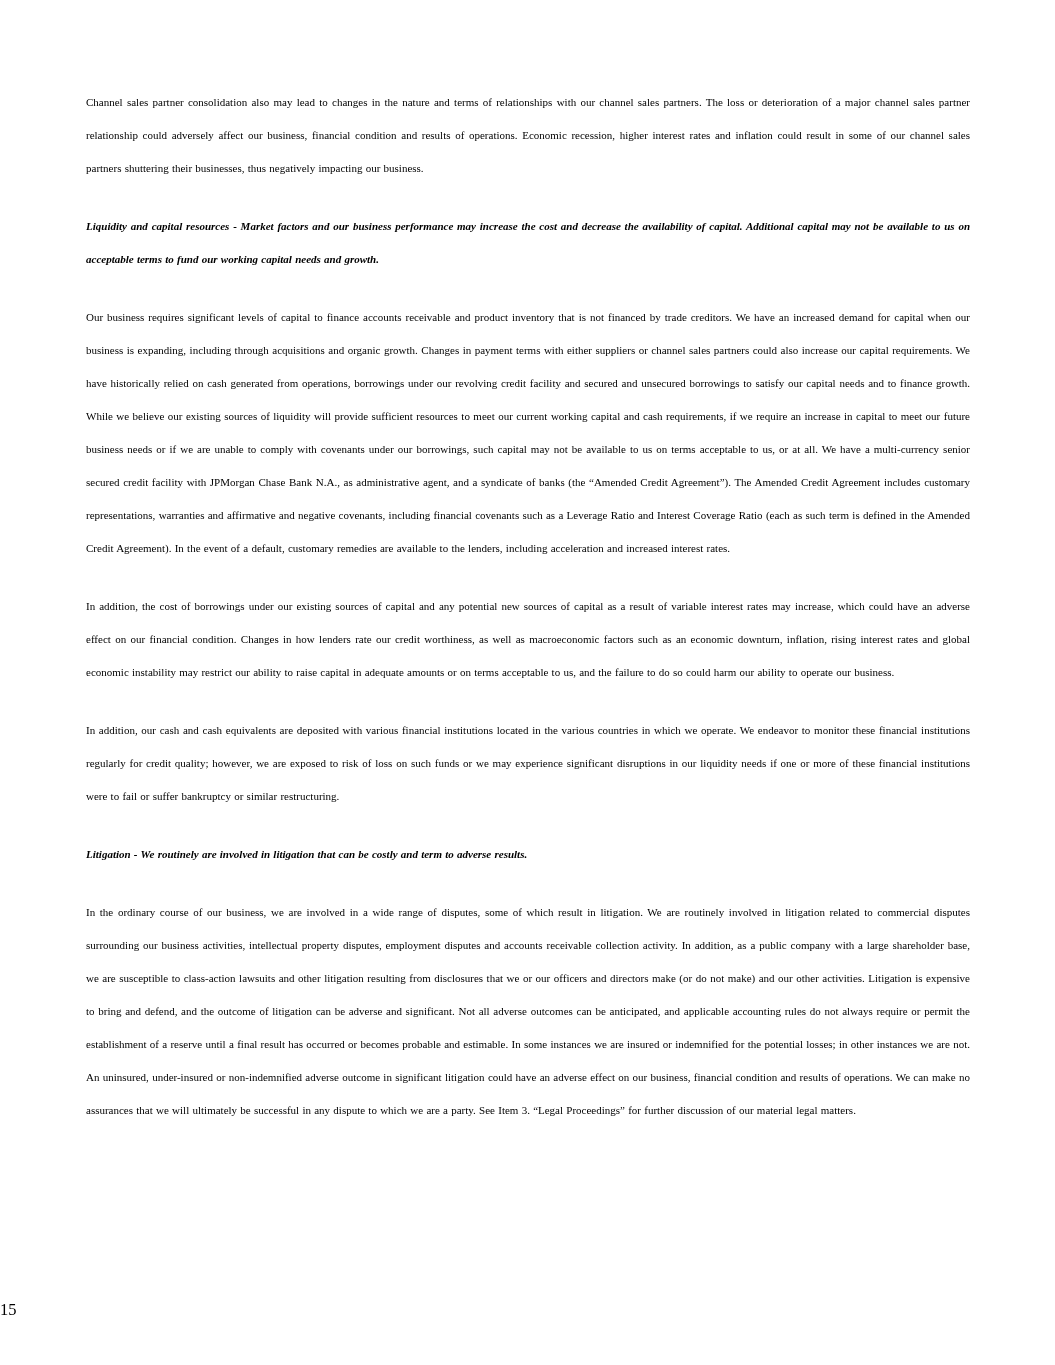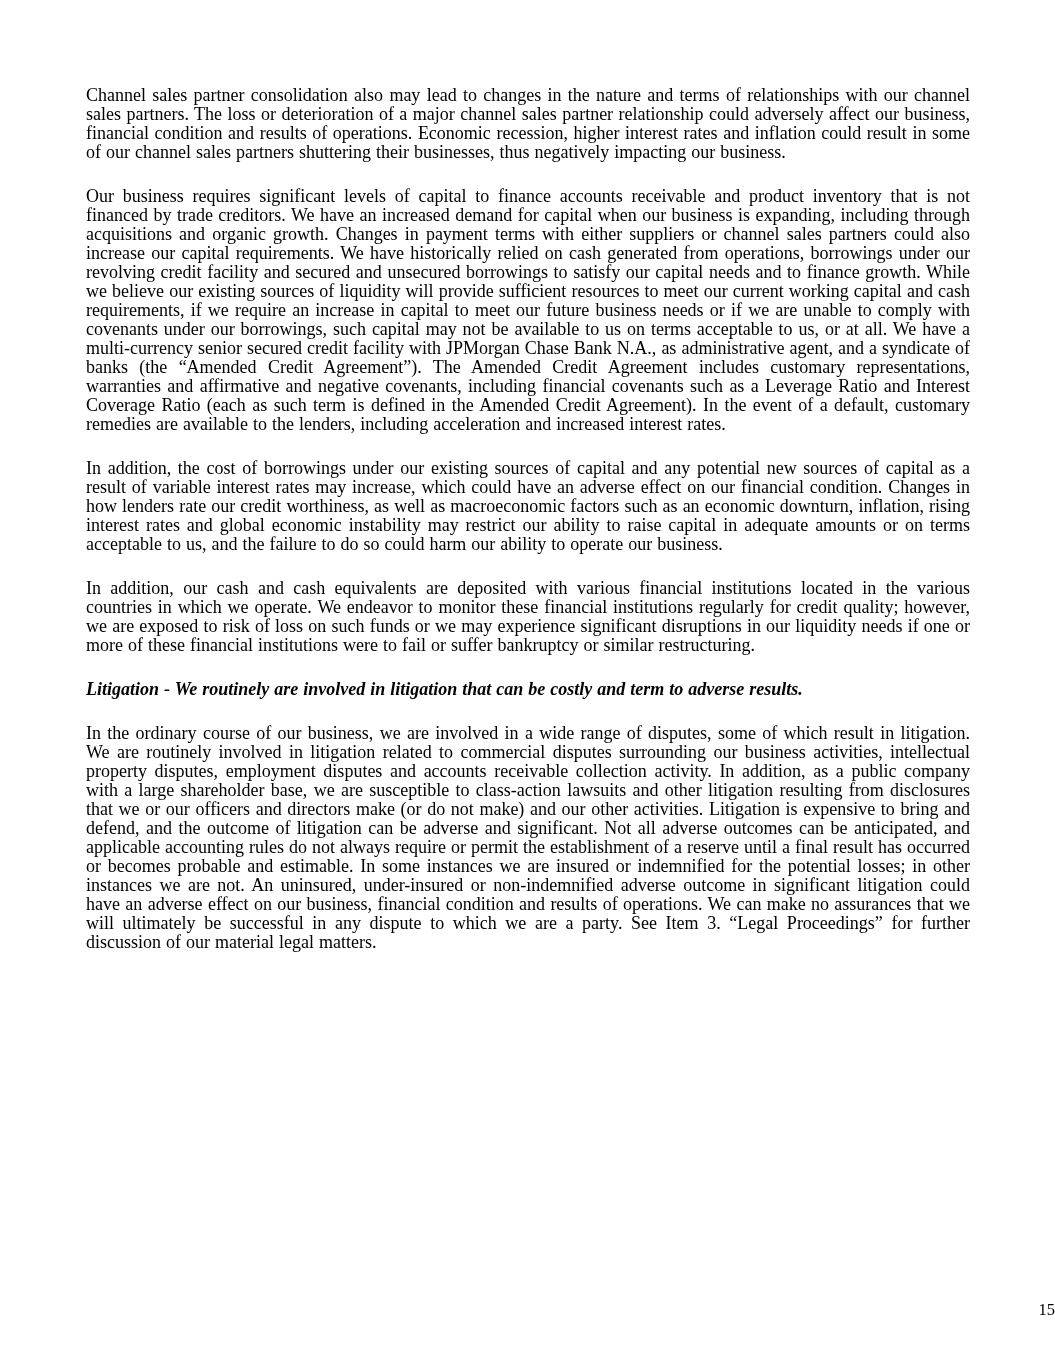--- a/index.html
+++ b/index.html
@@ -16,49 +16,50 @@
       font-family: "Liberation Serif", serif;
       overflow: hidden;
     }
     .content {
       position: absolute;
       left: 86px;
       top: 86px;
       width: 884px;
     }
     .para {
-      font-size: 18px;
-      line-height: 19px;
+      font-size: 11px;
+      line-height: 33px;
       text-align: justify;
       margin: 0 0 25px 0;
       word-spacing: 0.5px;
     }
     .heading {
       font-weight: bold;
       font-style: italic;
     }
     .last-block {
       margin-bottom: 4px;
     }
     .page-number {
       position: absolute;
       left: 0;
       width: 100%;
       top: 1300px;
-      text-align: right;
+      text-align: left;
       font-size: 16.5px;
       font-family: Liberation Serif, serif;
     }
   </style>
 </head>
 <body>
 
 <div class="page">
   <div class="content">
     <p class="para">Channel sales partner consolidation also may lead to changes in the nature and terms of relationships with our channel sales partners. The loss or deterioration of a major channel sales partner relationship could adversely affect our business, financial condition and results of operations. Economic recession, higher interest rates and inflation could result in some of our channel sales partners shuttering their businesses, thus negatively impacting our business.</p>
+    <p class="para heading">Liquidity and capital resources - Market factors and our business performance may increase the cost and decrease the availability of capital. Additional capital may not be available to us on acceptable terms to fund our working capital needs and growth.</p>
     <p class="para">Our business requires significant levels of capital to finance accounts receivable and product inventory that is not financed by trade creditors. We have an increased demand for capital when our business is expanding, including through acquisitions and organic growth. Changes in payment terms with either suppliers or channel sales partners could also increase our capital requirements. We have historically relied on cash generated from operations, borrowings under our revolving credit facility and secured and unsecured borrowings to satisfy our capital needs and to finance growth. While we believe our existing sources of liquidity will provide sufficient resources to meet our current working capital and cash requirements, if we require an increase in capital to meet our future business needs or if we are unable to comply with covenants under our borrowings, such capital may not be available to us on terms acceptable to us, or at all. We have a multi-currency senior secured credit facility with JPMorgan Chase Bank N.A., as administrative agent, and a syndicate of banks (the “Amended Credit Agreement”). The Amended Credit Agreement includes customary representations, warranties and affirmative and negative covenants, including financial covenants such as a Leverage Ratio and Interest Coverage Ratio (each as such term is defined in the Amended Credit Agreement). In the event of a default, customary remedies are available to the lenders, including acceleration and increased interest rates.</p>
     <p class="para">In addition, the cost of borrowings under our existing sources of capital and any potential new sources of capital as a result of variable interest rates may increase, which could have an adverse effect on our financial condition. Changes in how lenders rate our credit worthiness, as well as macroeconomic factors such as an economic downturn, inflation, rising interest rates and global economic instability may restrict our ability to raise capital in adequate amounts or on terms acceptable to us, and the failure to do so could harm our ability to operate our business.</p>
     <p class="para">In addition, our cash and cash equivalents are deposited with various financial institutions located in the various countries in which we operate. We endeavor to monitor these financial institutions regularly for credit quality; however, we are exposed to risk of loss on such funds or we may experience significant disruptions in our liquidity needs if one or more of these financial institutions were to fail or suffer bankruptcy or similar restructuring.</p>
     <p class="para heading">Litigation - We routinely are involved in litigation that can be costly and term to adverse results.</p>
     <p class="para last-block">In the ordinary course of our business, we are involved in a wide range of disputes, some of which result in litigation. We are routinely involved in litigation related to commercial disputes surrounding our business activities, intellectual property disputes, employment disputes and accounts receivable collection activity.  In addition, as a public company with a large shareholder base, we are susceptible to class-action lawsuits and other litigation resulting from disclosures that we or our officers and directors make (or do not make) and our other activities. Litigation is expensive to bring and defend, and the outcome of litigation can be adverse and significant. Not all adverse outcomes can be anticipated, and applicable accounting rules do not always require or permit the establishment of a reserve until a final result has occurred or becomes probable and estimable. In some instances we are insured or indemnified for the potential losses; in other instances we are not. An uninsured, under-insured or non-indemnified adverse outcome in significant litigation could have an adverse effect on our business, financial condition and results of operations. We can make no assurances that we will ultimately be successful in any dispute to which we are a party. See Item 3. “Legal Proceedings” for further discussion of our material legal matters.</p>
   </div>
   <div class="page-number">15</div>
 </div>
 
 </body></html>

